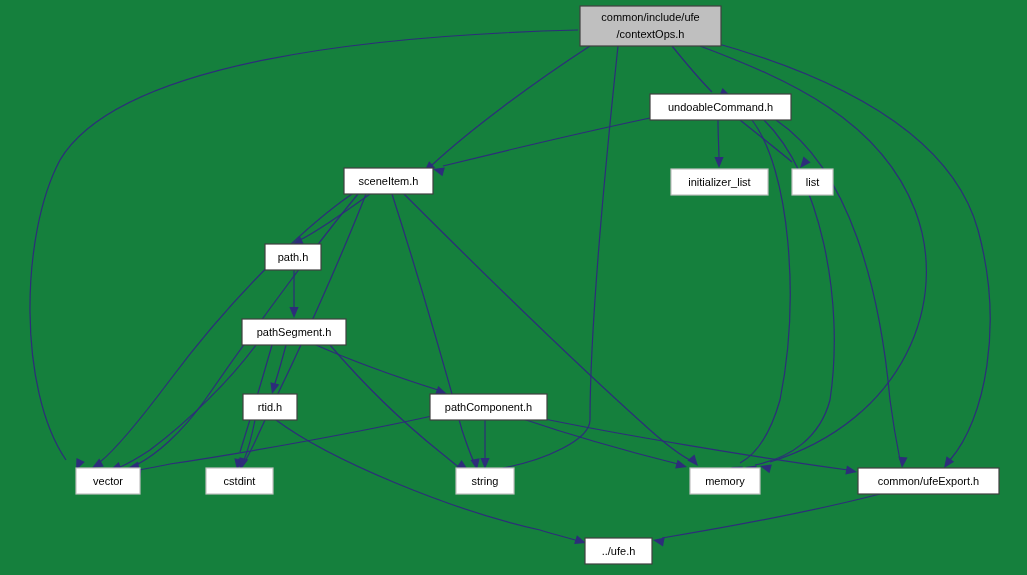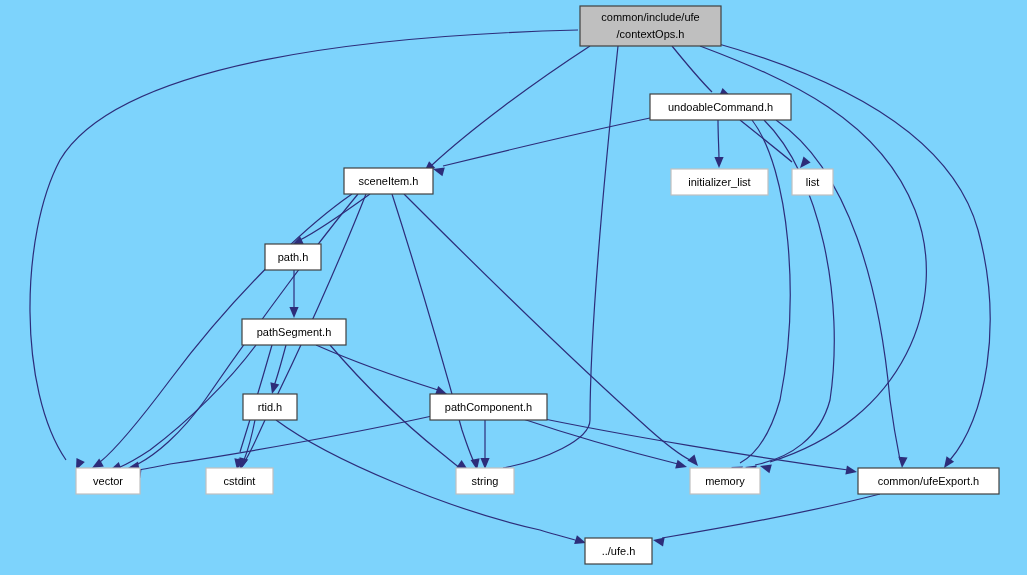--- a/index.html
+++ b/index.html
@@ -7,21 +7,21 @@
     padding: 0;
     background: #ffffff;
   }
   body {
     font-family: "Liberation Sans", sans-serif;
   }
   #graph-root {
     position: relative;
     width: 1027px;
     height: 575px;
-    background: #7dd3fc;
+    background: #15803d;
     overflow: hidden;
   }
   svg#dep-graph {
     display: block;
     width: 1027px;
     height: 575px;
   }
   .edge-path {
     fill: none;
     stroke: #2d2d7a;

